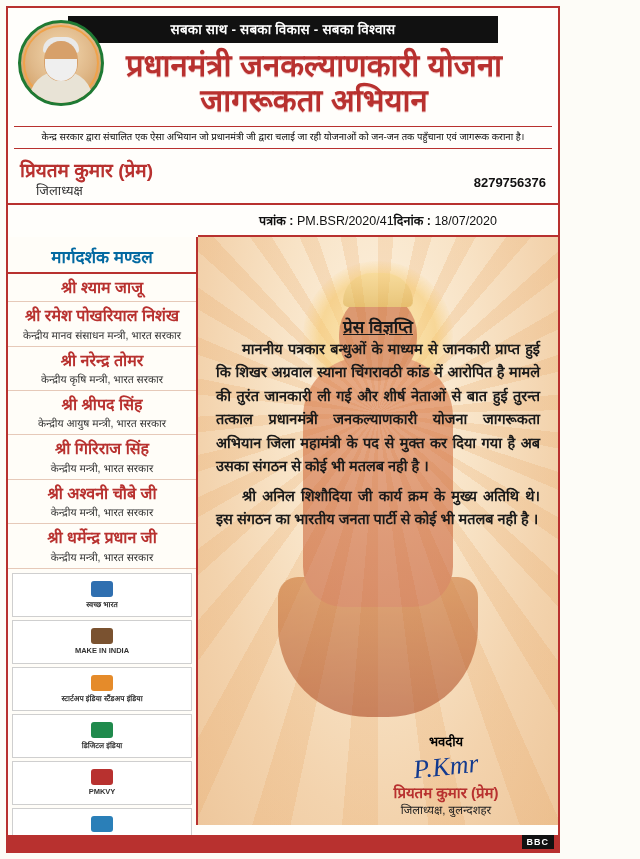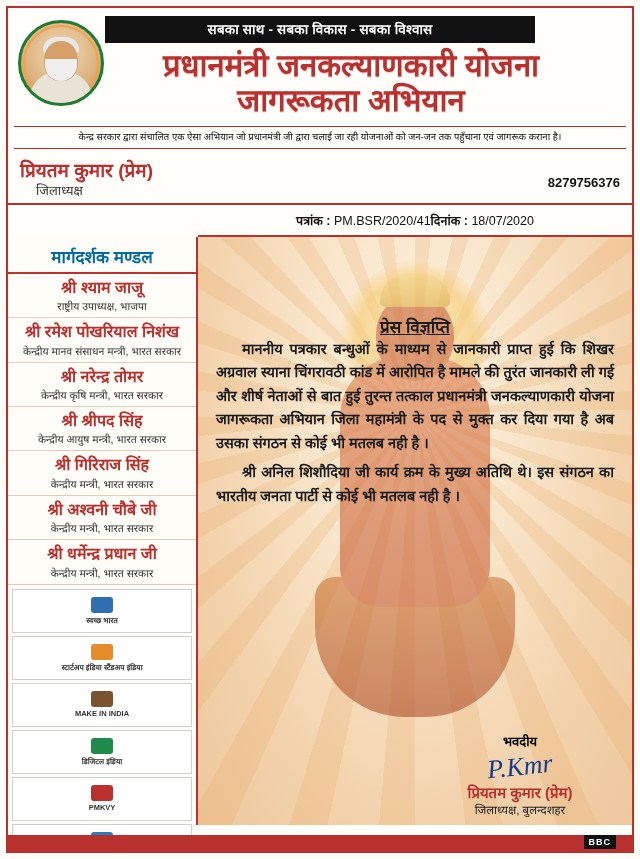--- a/index.html
+++ b/index.html
@@ -10,21 +10,21 @@
     overflow: hidden;
   }
   .page {
     position: relative;
     width: 640px; height: 859px;
     background: #fdfcf7;
     padding: 6px;
   }
   .sheet {
     position: relative;
-    width: 628px; height: 847px;
+    width: 554px; height: 847px;
     background: #fffefb;
     border: 2px solid #b8312f;
     overflow: hidden;
   }
 
   
   .header {
     position: relative;
     padding: 8px 6px 4px 6px;
     min-height: 128px;
@@ -279,21 +279,21 @@
 
   
   .footer-strip {
     position: absolute;
     left: 0; right: 0; bottom: 0;
     height: 16px;
     background: #b8312f;
   }
   .bbc {
     position: absolute;
-    right: 16px; bottom: 2px;
+    right: 4px; bottom: 2px;
     background: #111; color: #fff;
     font-size: 9px; font-weight: bold;
     letter-spacing: 1px;
     padding: 2px 5px;
     z-index: 9;
   }
 </style>
 </head>
 <body>
 
@@ -338,21 +338,20 @@
       </div>
     </div>
 
     <div class="cols">
 
       <div class="left">
         <div class="left-title">मार्गदर्शक मण्डल</div>
 
         <div class="member">
           <div class="m-name">श्री श्याम जाजू</div>
-          <div class="m-desc">राष्ट्रीय उपाध्यक्ष, भाजपा</div>
         </div>
         <div class="member">
           <div class="m-name">श्री रमेश पोखरियाल निशंख</div>
           <div class="m-desc">केन्द्रीय मानव संसाधन मन्त्री, भारत सरकार</div>
         </div>
         <div class="member">
           <div class="m-name">श्री नरेन्द्र तोमर</div>
           <div class="m-desc">केन्द्रीय कृषि मन्त्री, भारत सरकार</div>
         </div>
         <div class="member">
@@ -370,27 +369,27 @@
         <div class="member">
           <div class="m-name">श्री धर्मेन्द्र प्रधान जी</div>
           <div class="m-desc">केन्द्रीय मन्त्री, भारत सरकार</div>
         </div>
 
         <div class="badges">
           <div class="badge b1">
             <div class="bg-icon"></div>
             <div class="bg-txt">स्वच्छ भारत</div>
           </div>
+          <div class="badge b3">
+            <div class="bg-icon"></div>
+            <div class="bg-txt">MAKE IN INDIA</div>
+          </div>
           <div class="badge b2">
             <div class="bg-icon"></div>
             <div class="bg-txt">स्टार्टअप इंडिया स्टैंडअप इंडिया</div>
-          </div>
-          <div class="badge b3">
-            <div class="bg-icon"></div>
-            <div class="bg-txt">MAKE IN INDIA</div>
           </div>
           <div class="badge b4">
             <div class="bg-icon"></div>
             <div class="bg-txt">डिजिटल इंडिया</div>
           </div>
           <div class="badge b5">
             <div class="bg-icon"></div>
             <div class="bg-txt">PMKVY</div>
           </div>
           <div class="badge b6">

